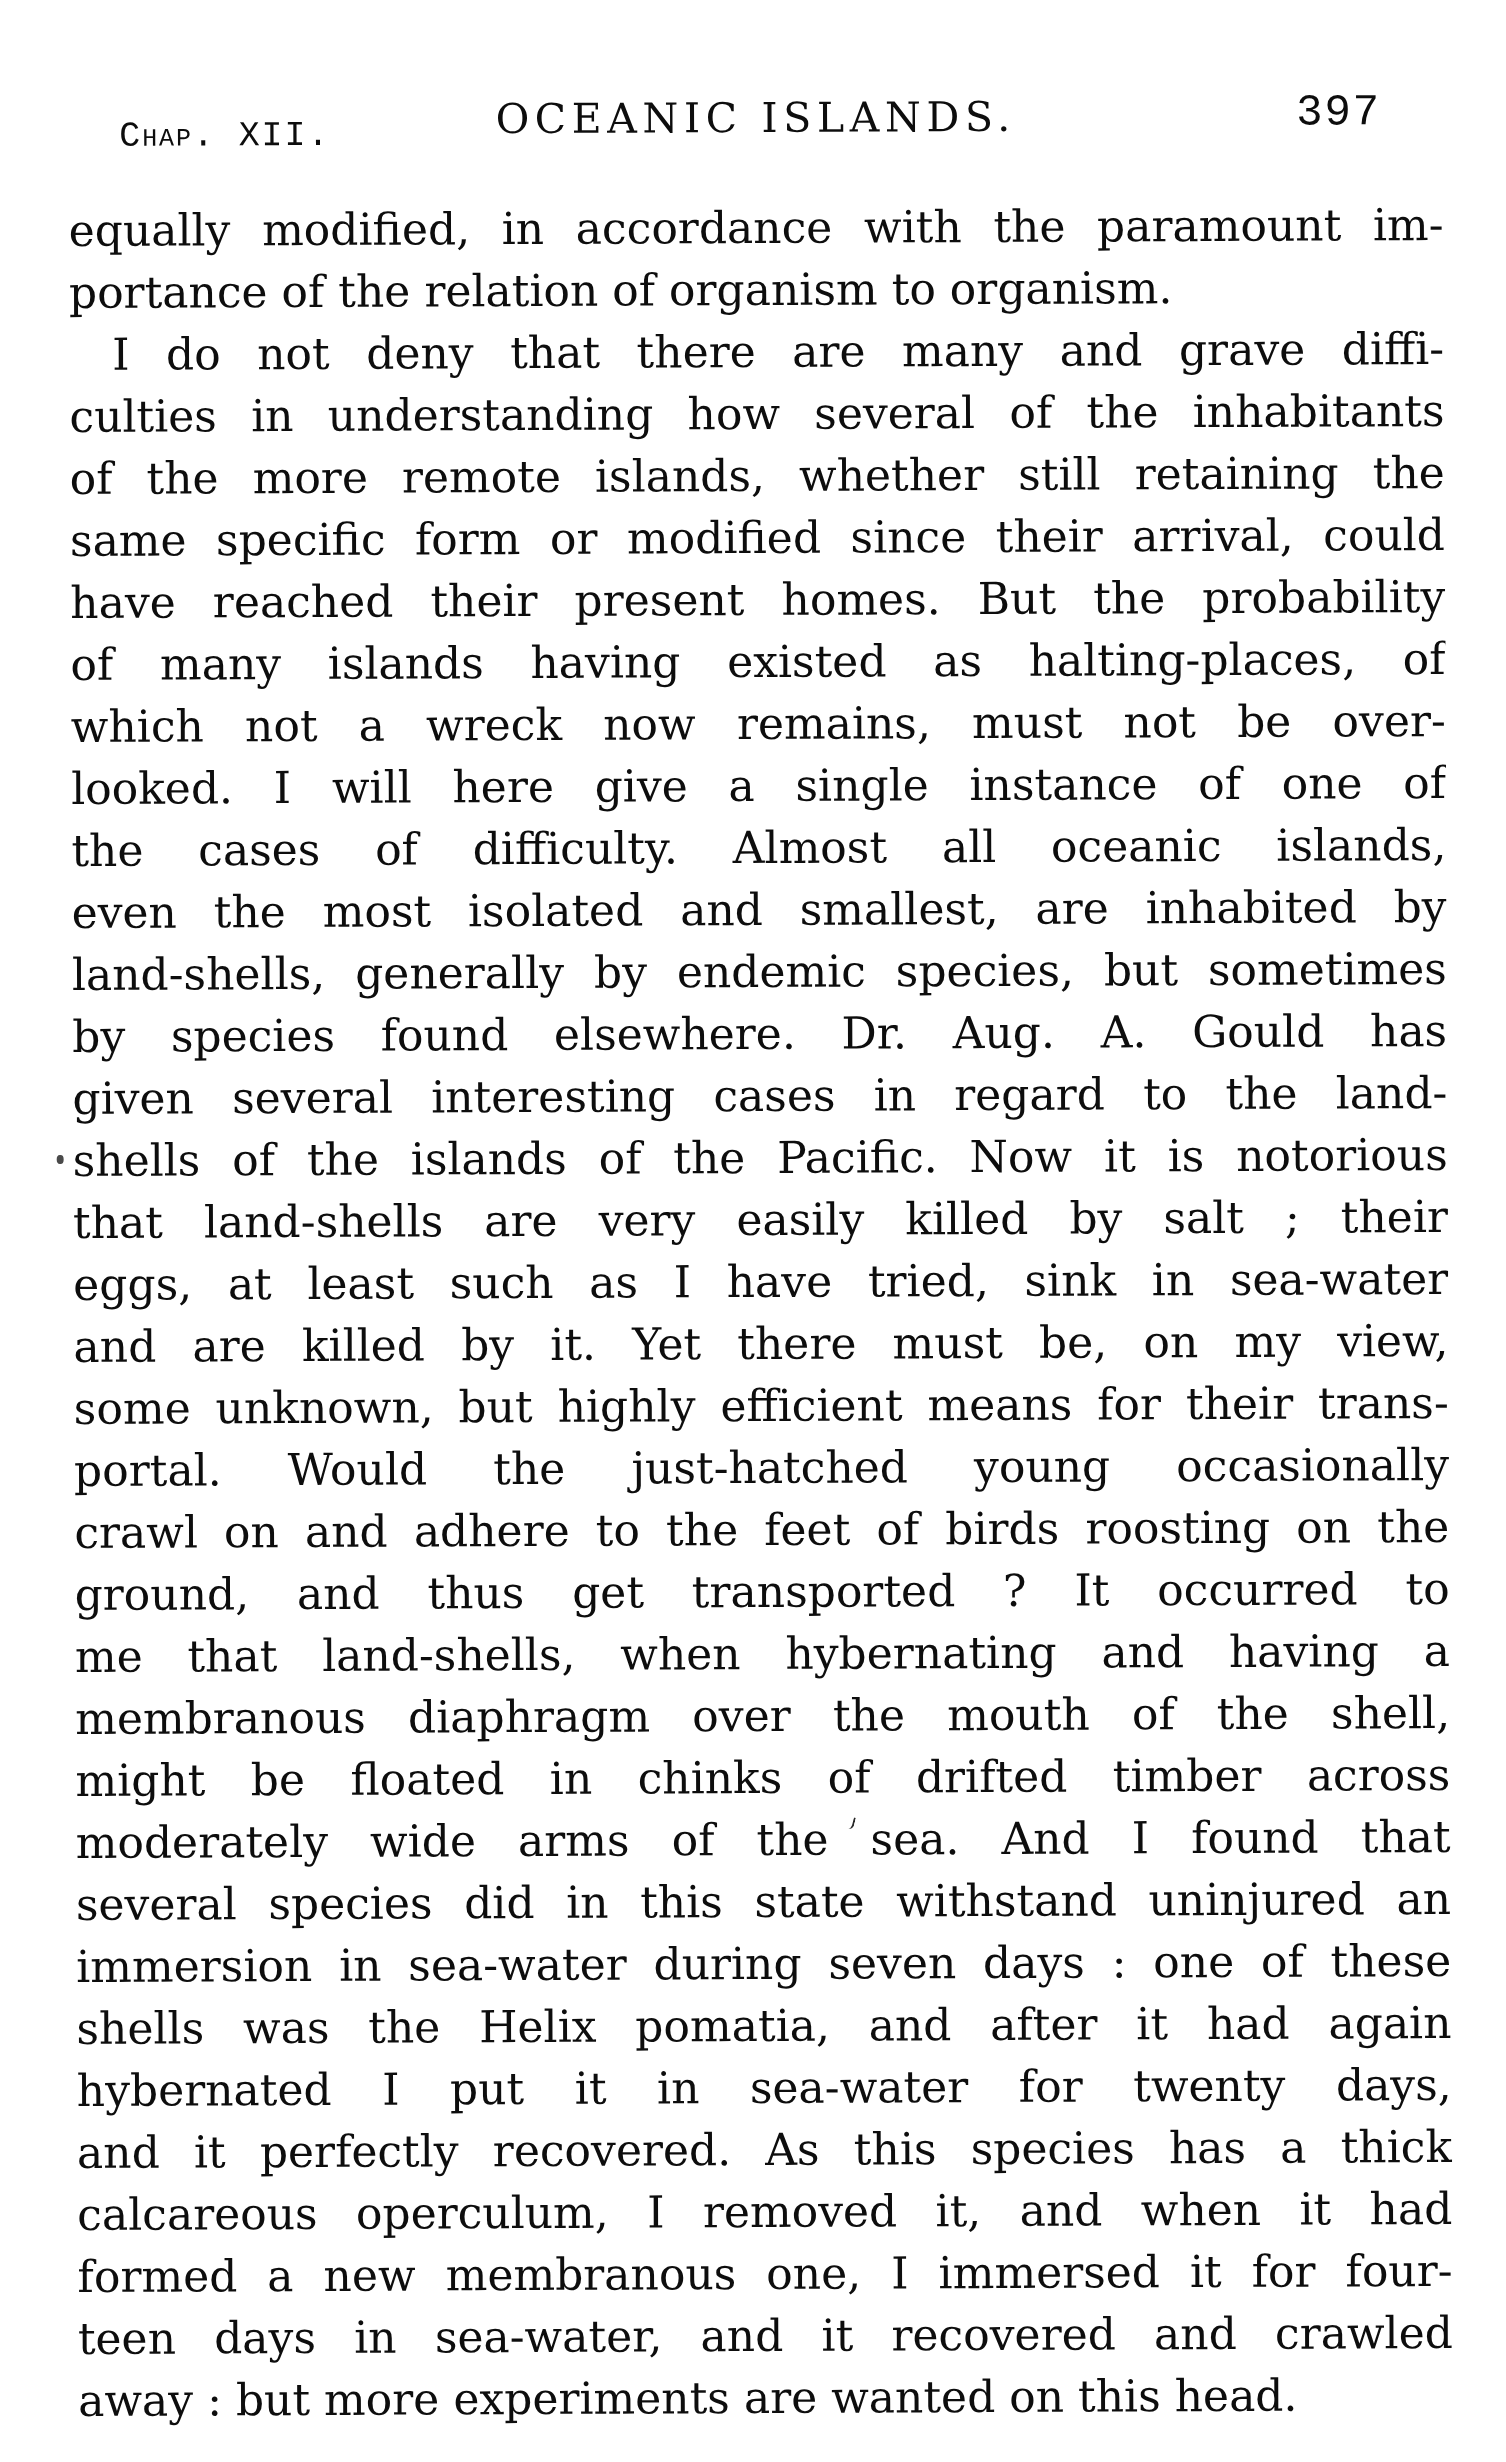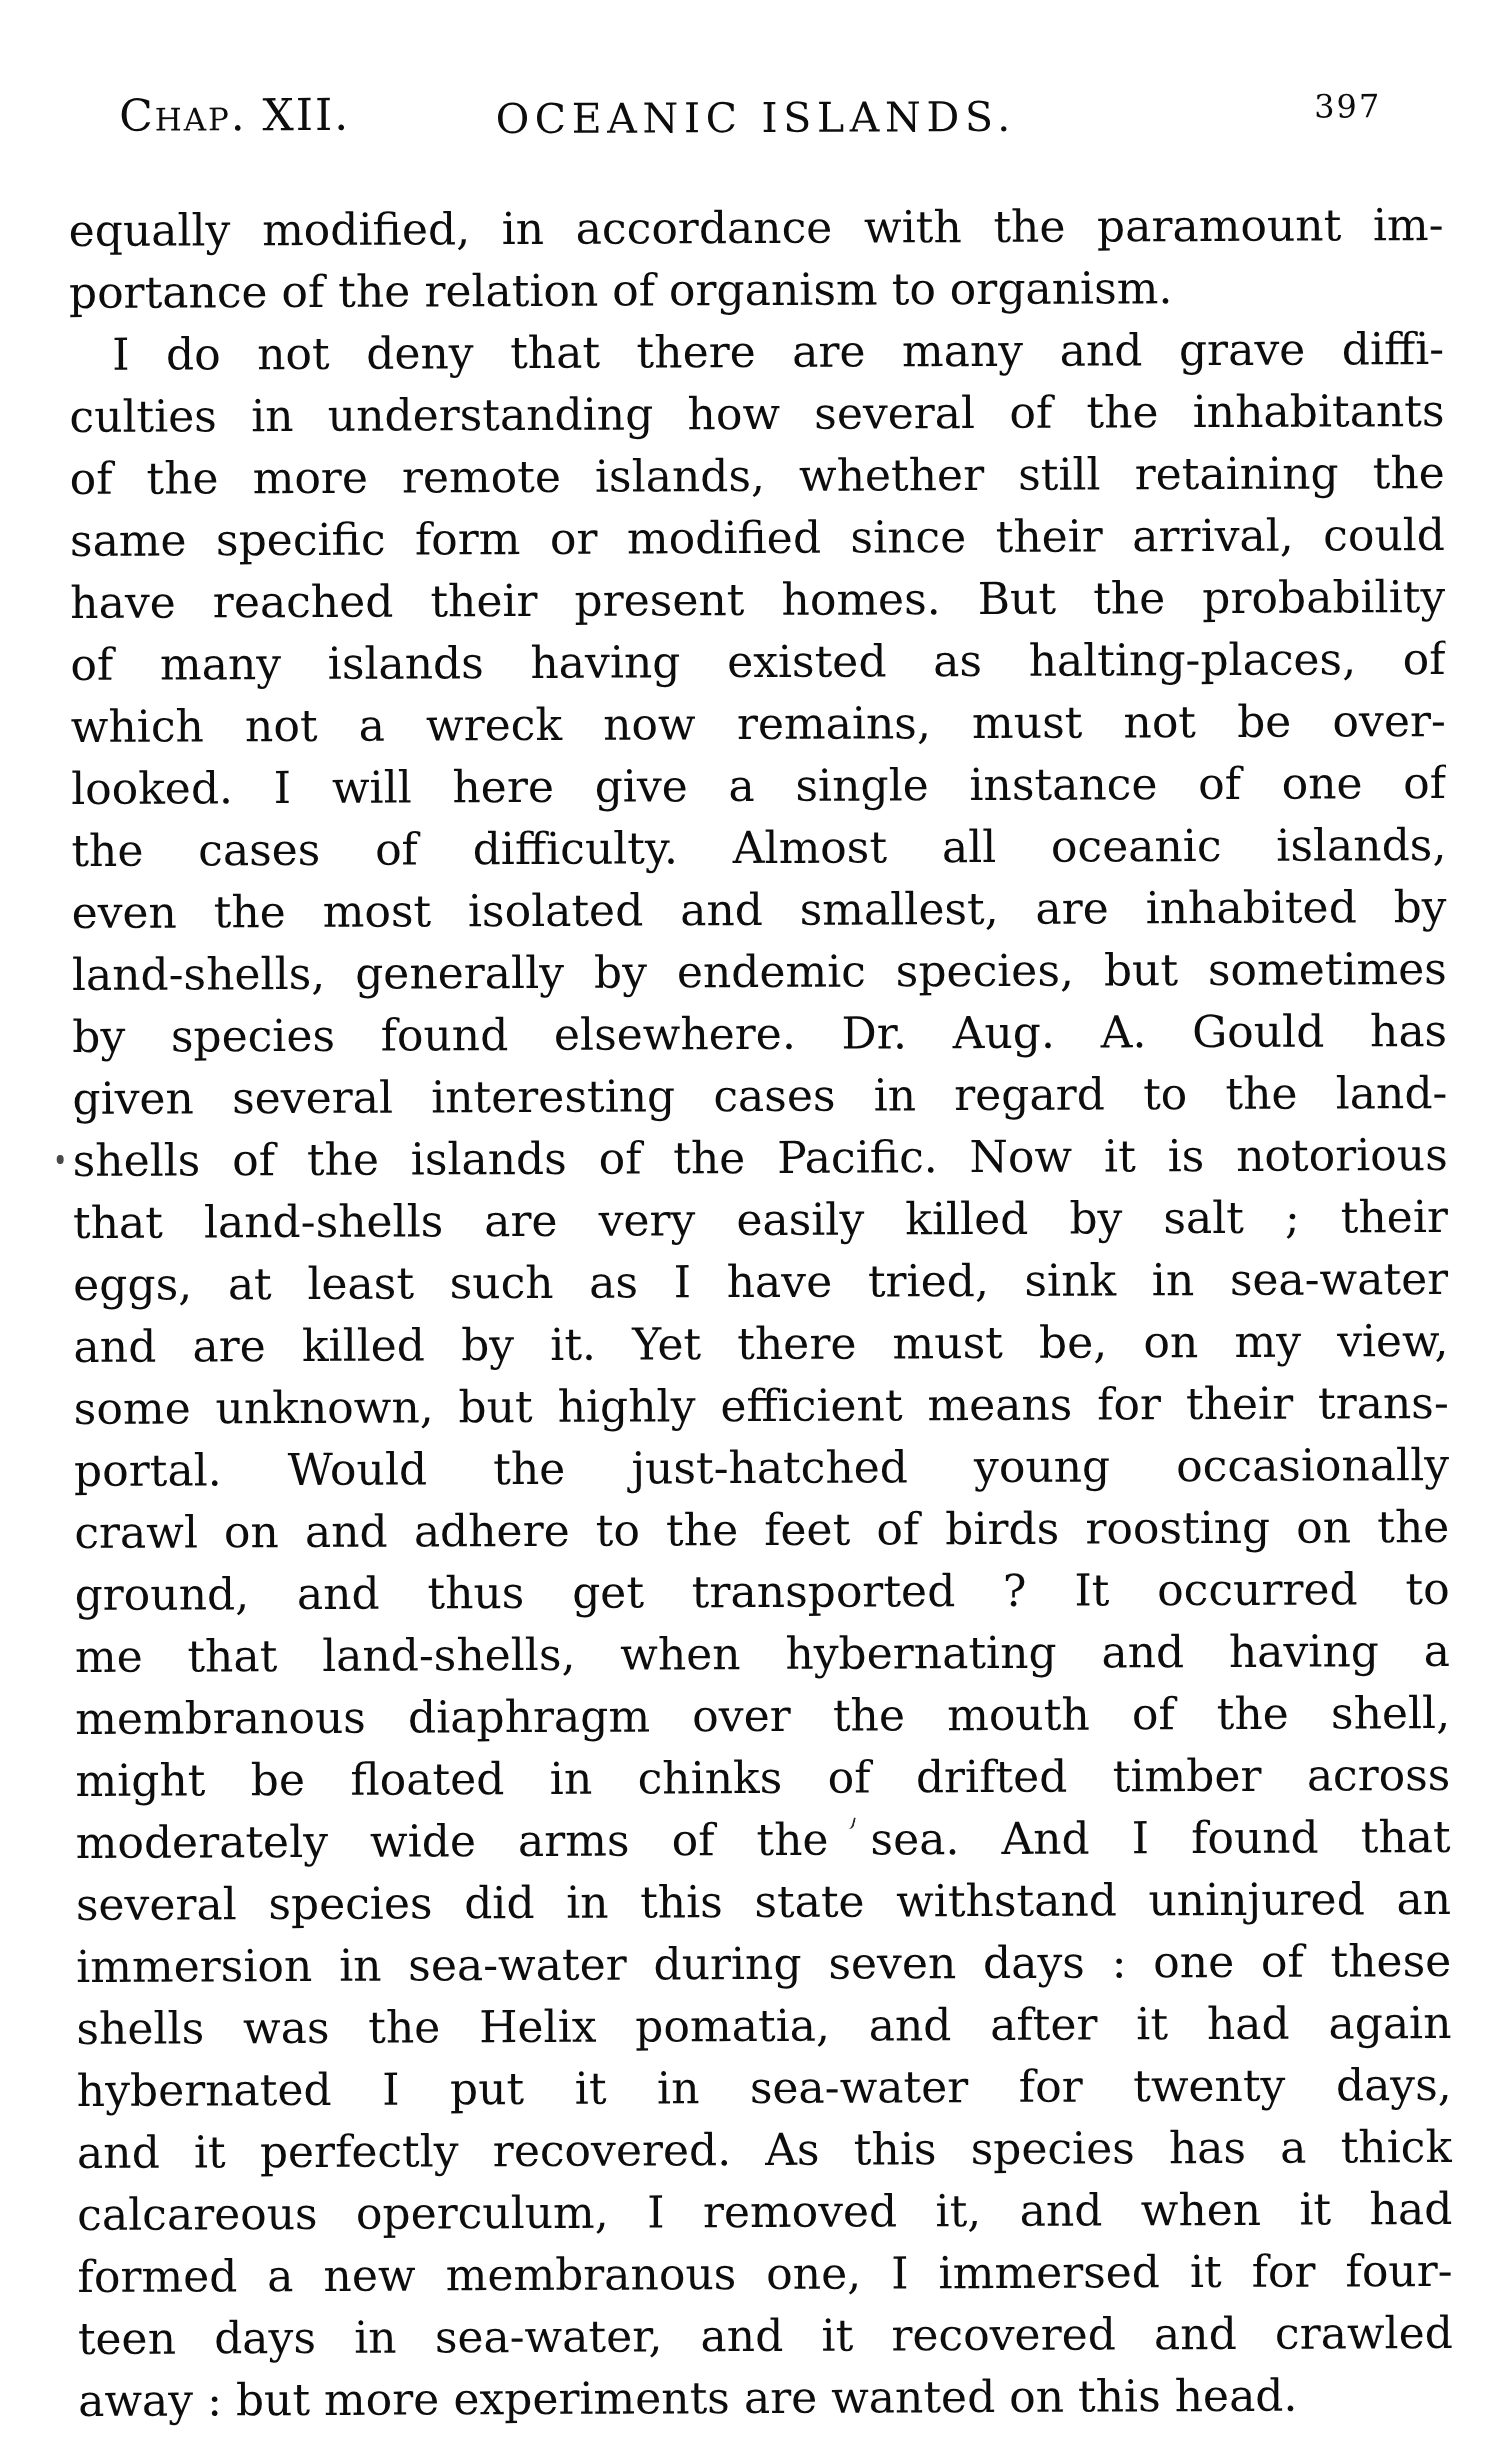--- a/index.html
+++ b/index.html
@@ -19,42 +19,44 @@
     background: #ffffff;
     color: #0d0d0d;
     font-family: "DejaVu Serif", "Liberation Serif", serif;
     transform: rotate(-0.25deg);
     transform-origin: 50% 50%;
   }
   
   .chapter-label {
     position: absolute;
     left: 124px;
-    top: 87px;
-    font-size: 44px;
+    top: 114px;
+    font-size: 35px;
     font-variant: small-caps;
     letter-spacing: 1.9px;
     white-space: nowrap;
+    font-family: Liberation Mono, monospace;
   }
   .running-title {
     position: absolute;
     left: 73px;
     top: 94px;
     width: 1375px;
     text-align: center;
     font-size: 41px;
     letter-spacing: 5.6px;
     white-space: nowrap;
   }
   .page-number {
     position: absolute;
     top: 90px;
     right: 120px;
-    font-size: 32px;
+    font-size: 44px;
     letter-spacing: 1.9px;
+    font-family: Liberation Mono, monospace;
   }
   
   .page-body {
     position: absolute;
     left: 73px;
     top: 197px;
     width: 1375px;
     font-size: 44px;
     line-height: 62px;
   }

